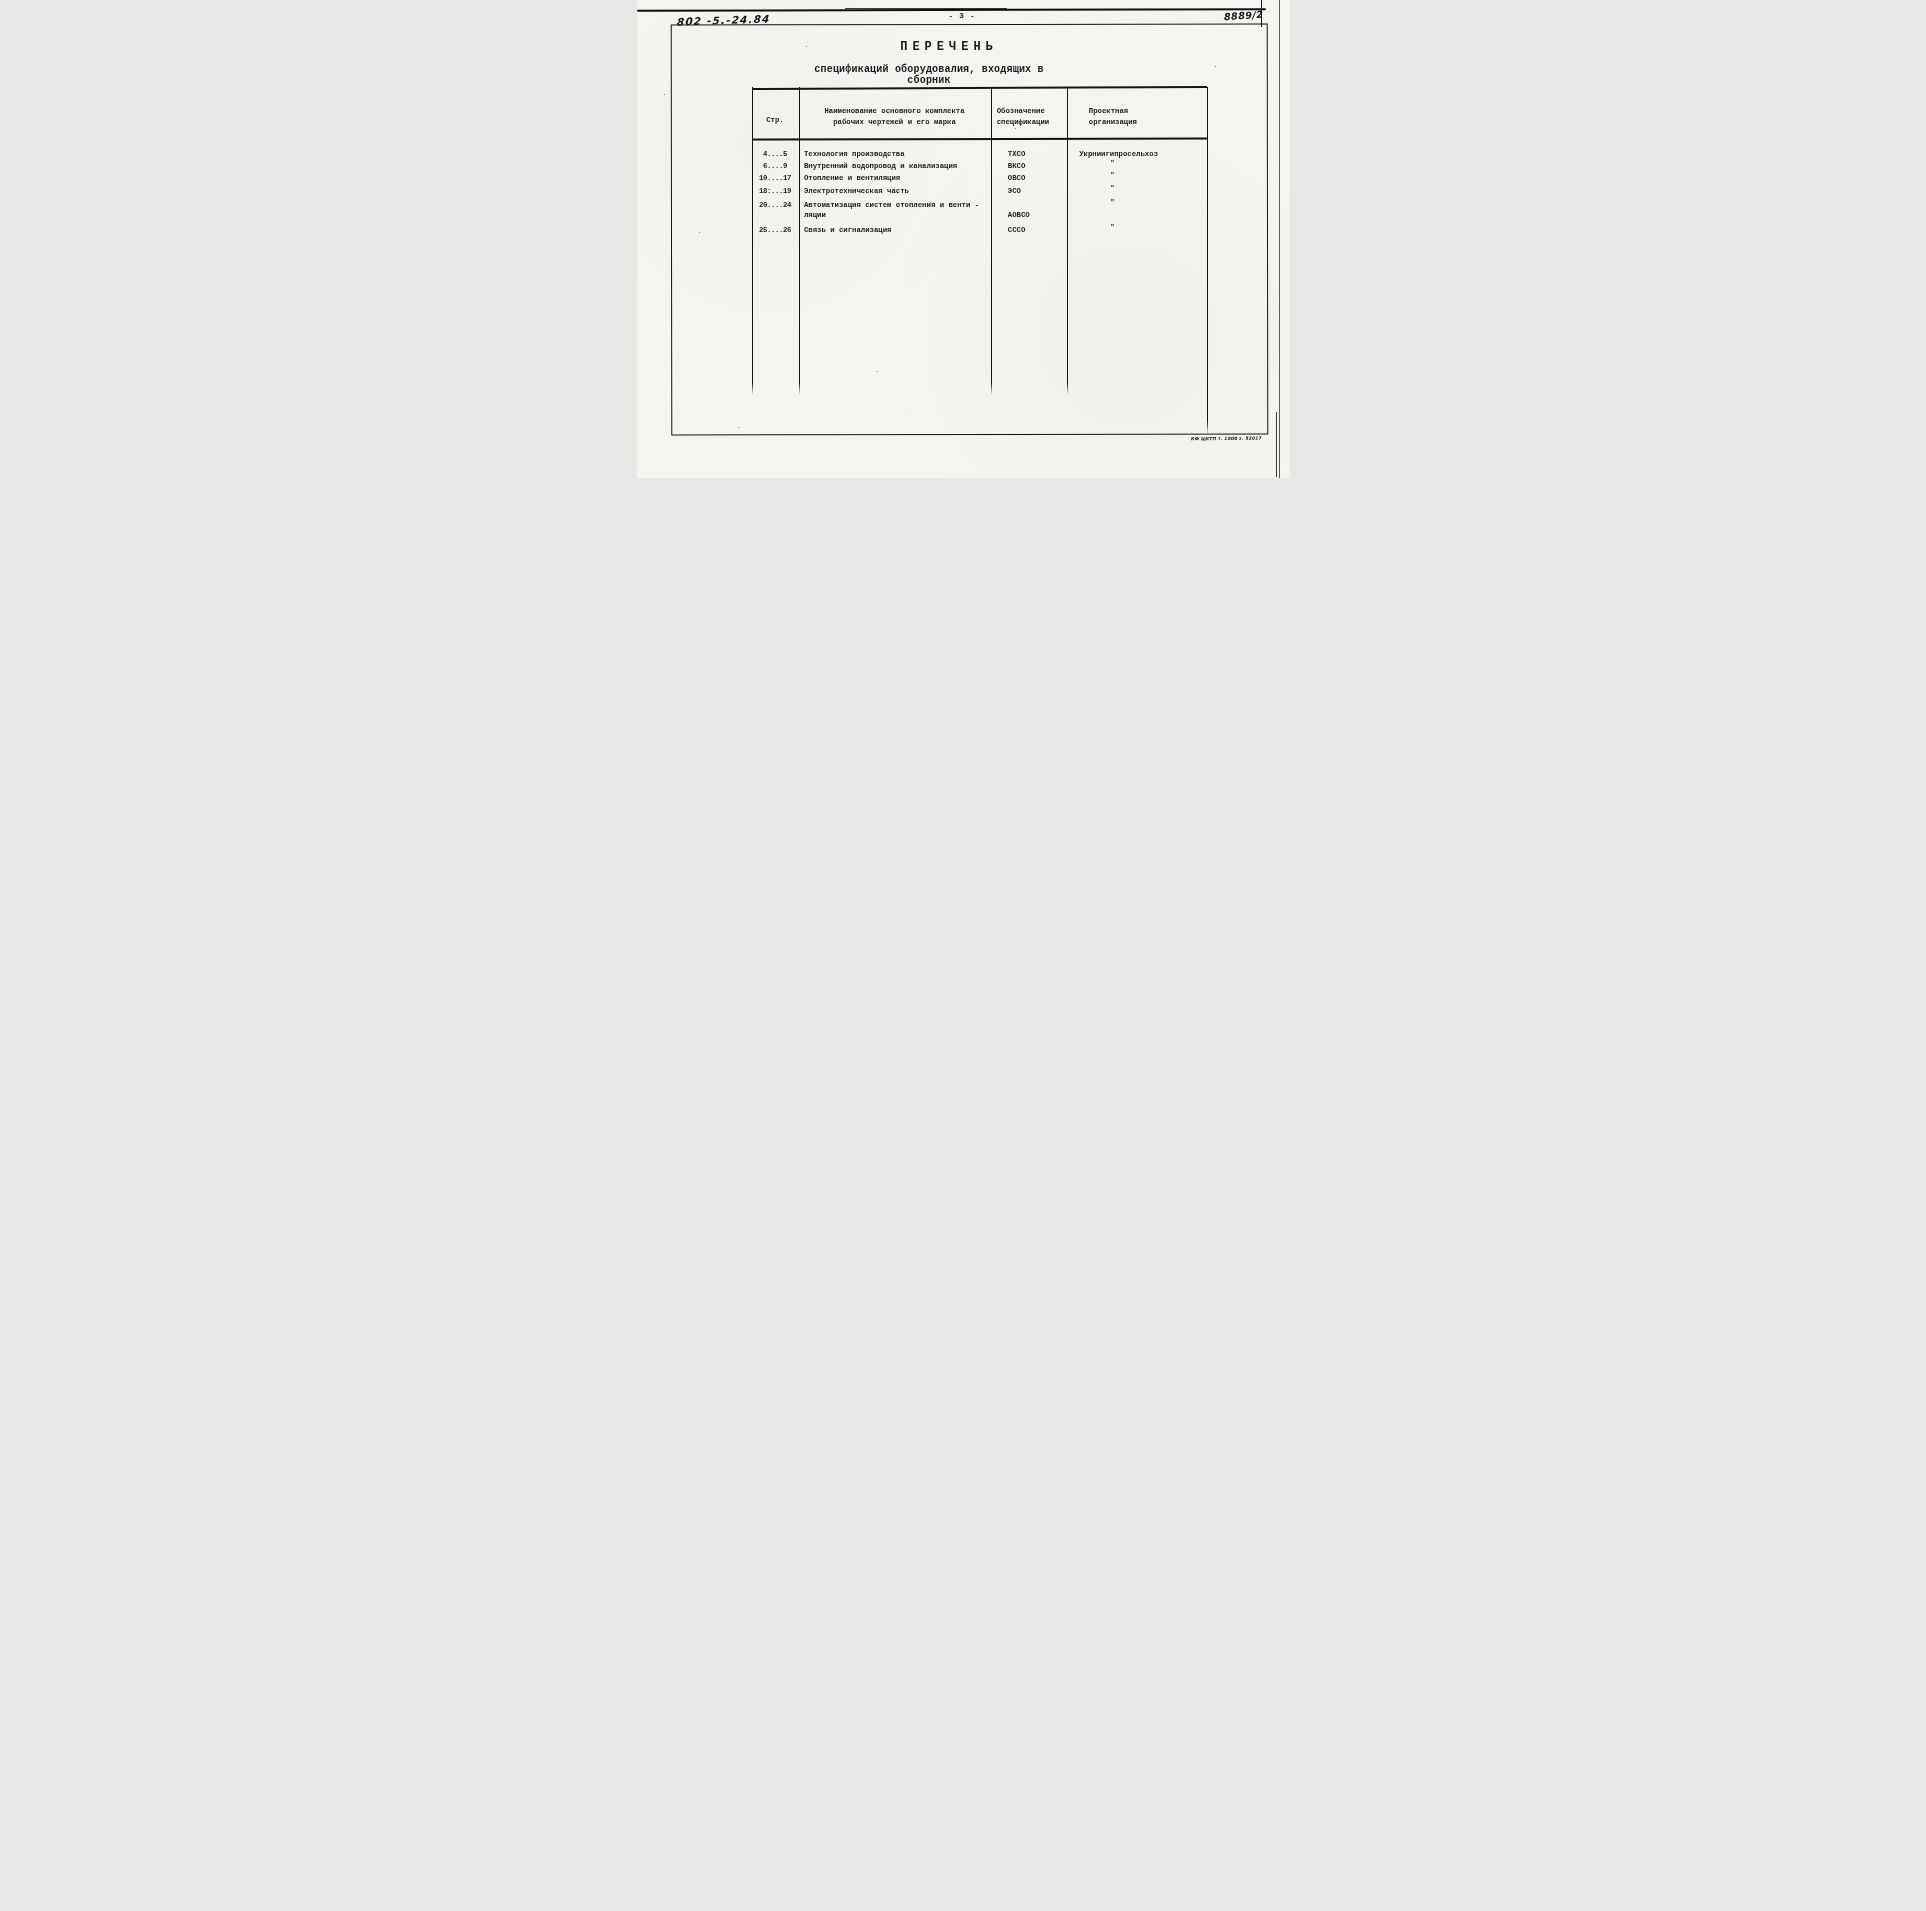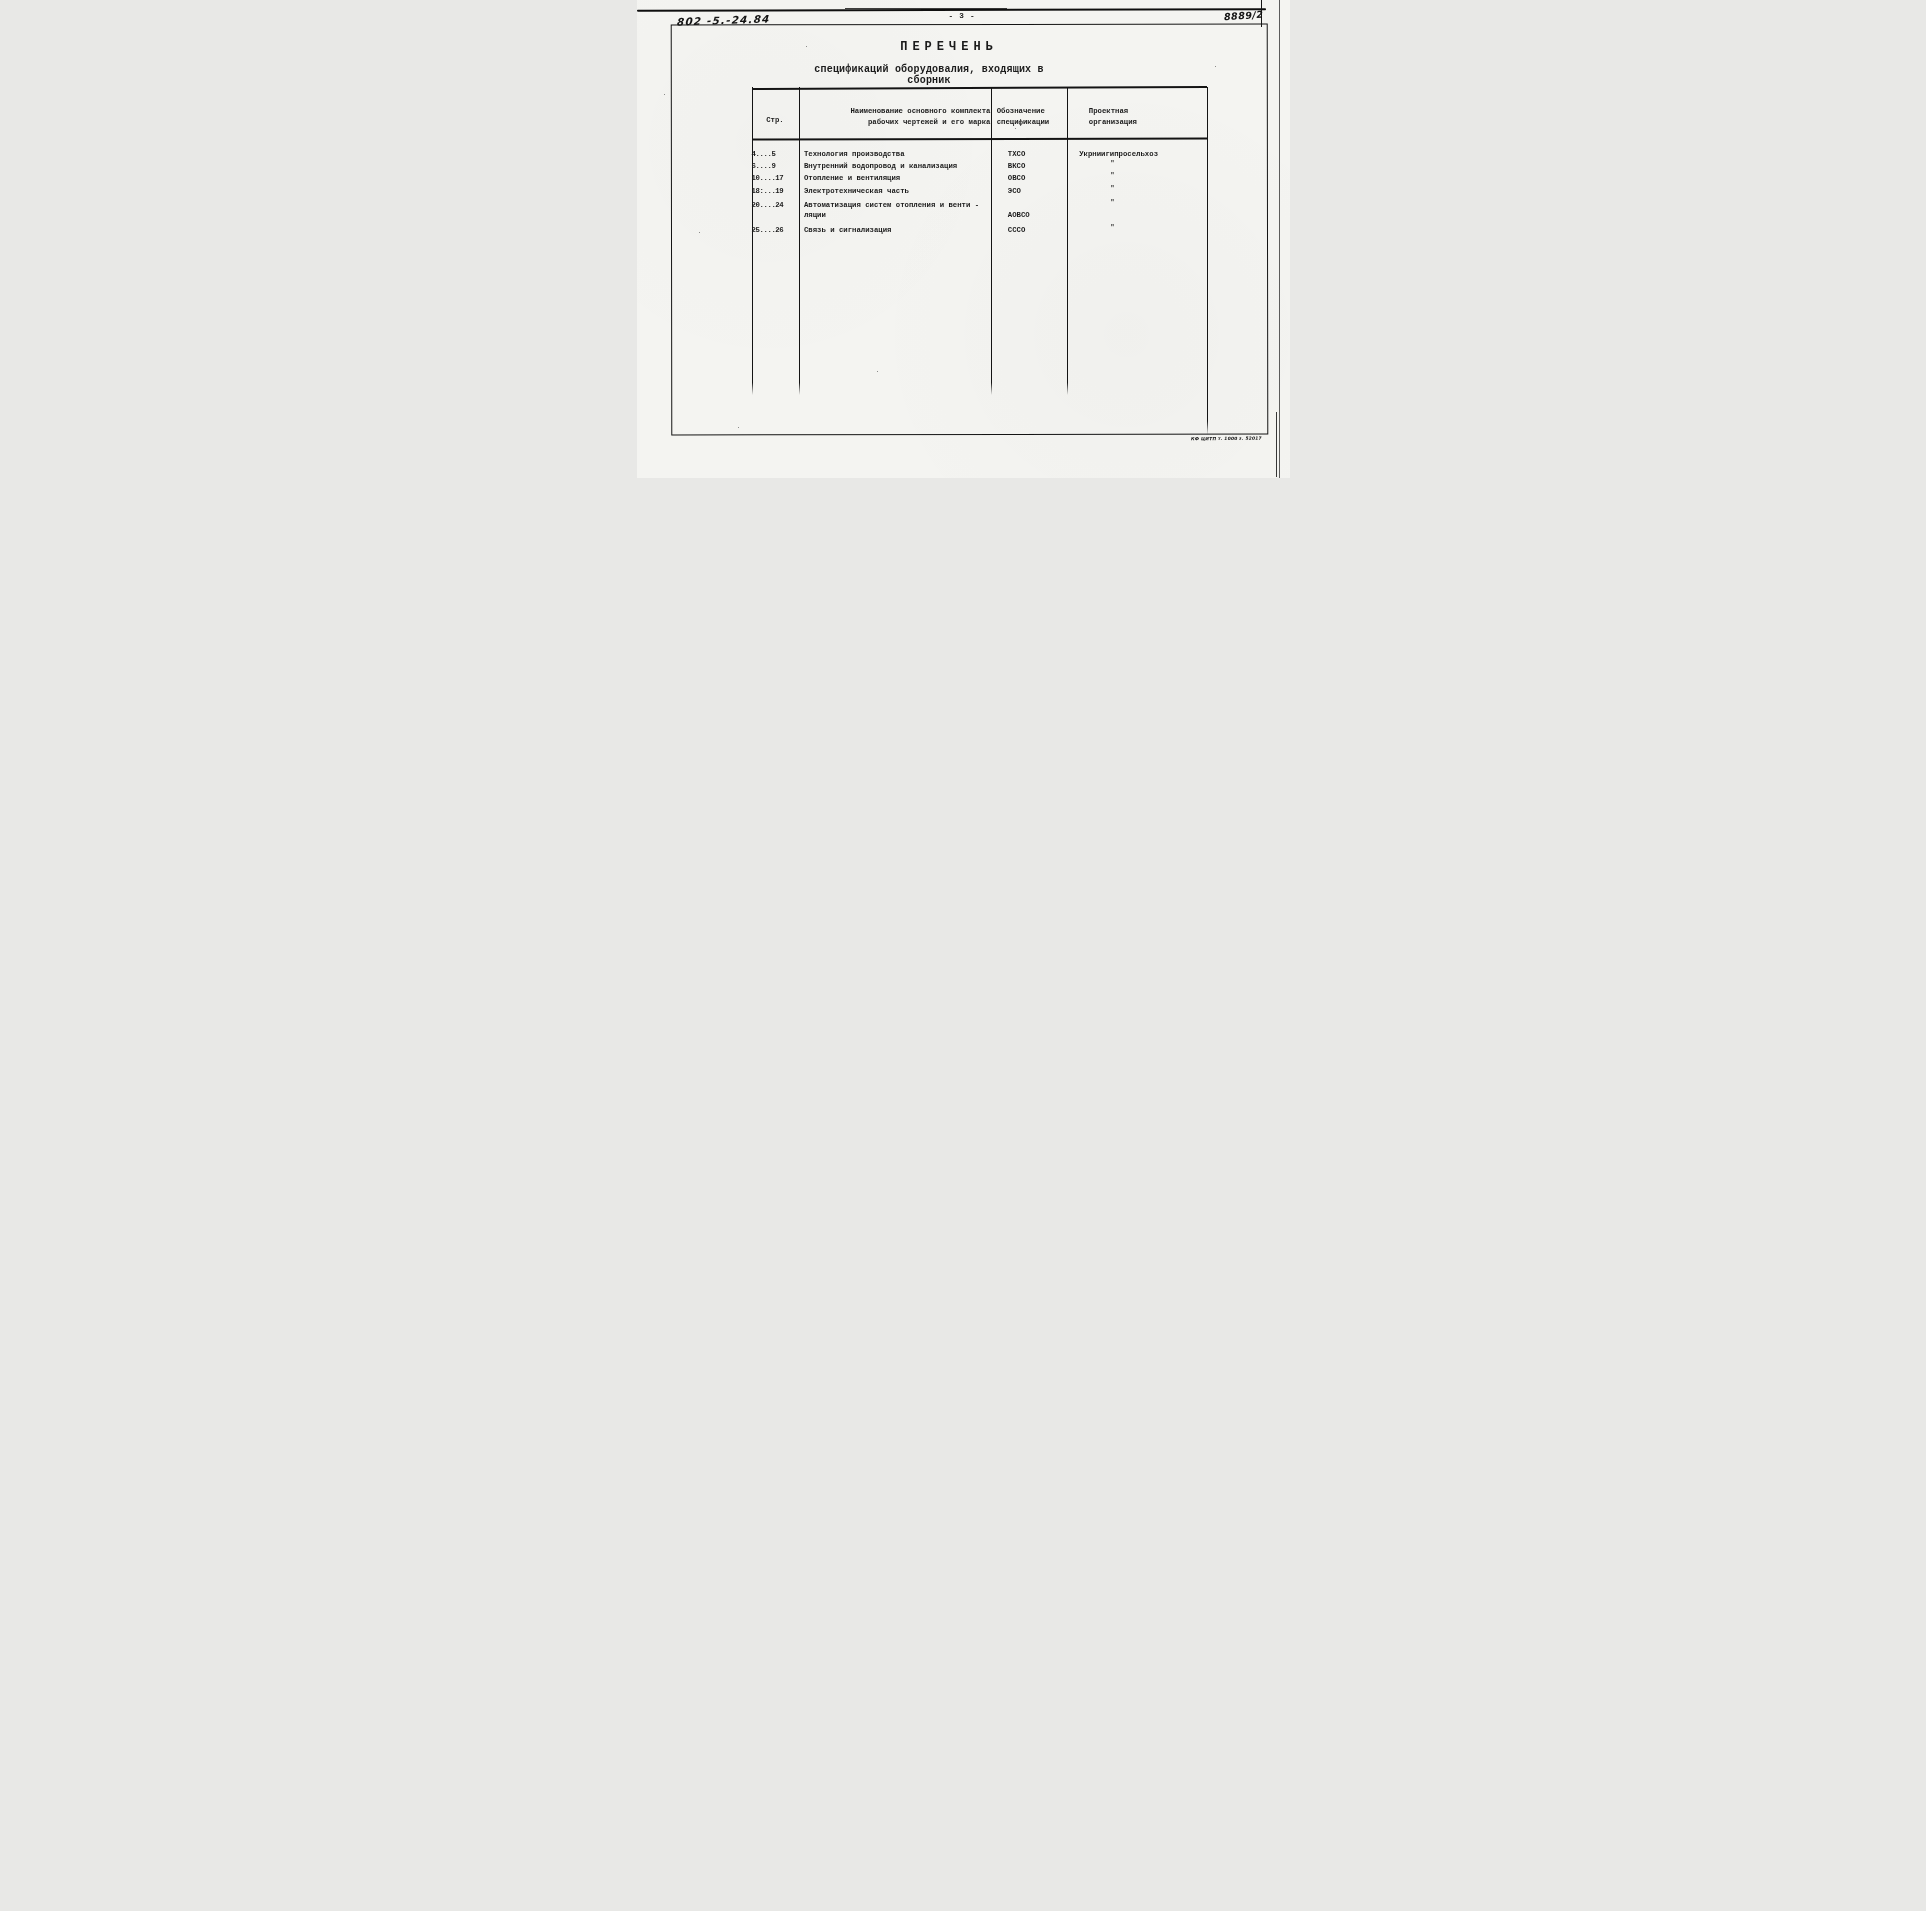--- a/index.html
+++ b/index.html
@@ -42,27 +42,27 @@
   .vline{width:1.2px;background:#141414;}
   .v1{left:115px;top:87px;height:308px;}
   .v2{left:162px;top:87px;height:308px;}
   .v3{left:354px;top:87px;height:308px;}
   .v4{left:430px;top:87px;height:308px;}
   .v5{left:570px;top:87px;height:348px;}
   .vline{background:linear-gradient(to bottom,#141414 96%,rgba(20,20,20,0));}
   
   .thead{left:115px;top:106px;width:455px;display:flex;align-items:flex-start;font-size:7.3px;line-height:11.2px;}
   .h-pages{width:47px;text-align:center;padding-top:9.2px;box-sizing:border-box;}
-  .h-name{width:192px;text-align:right;white-space:pre-line;box-sizing:border-box;}
+  .h-name{width:192px;text-align:center;white-space:pre-line;box-sizing:border-box;}
   .h-spec{width:76px;padding-left:6.2px;white-space:pre-line;box-sizing:border-box;}
   .h-org{width:140px;padding-left:22.3px;white-space:pre-line;box-sizing:border-box;}
   
   .trow{left:115px;width:455px;display:flex;align-items:flex-start;font-size:7.3px;line-height:10.4px;}
   .r1{top:149px;} .r2{top:161px;} .r3{top:173px;} .r4{top:186px;} .r5{top:200px;} .r6{top:225px;}
-  .c-pages{width:47px;text-align:left;box-sizing:border-box;letter-spacing:-0.4px;}
+  .c-pages{width:47px;text-align:center;box-sizing:border-box;letter-spacing:-0.4px;}
   .c-name{width:192px;padding-left:5.4px;white-space:pre-line;box-sizing:border-box;}
   .c-spec{width:76px;padding-left:17.3px;box-sizing:border-box;}
   .c-org{width:140px;padding-left:12.7px;box-sizing:border-box;}
   .c-org.ditto{padding-left:44px;margin-top:-2.3px;font-size:6.5px;}
   .r5 .c-spec{padding-top:9.6px;font-family:Liberation Mono, monospace;}
 </style>
 </head>
 <body>
 
 <div class="sheet">

